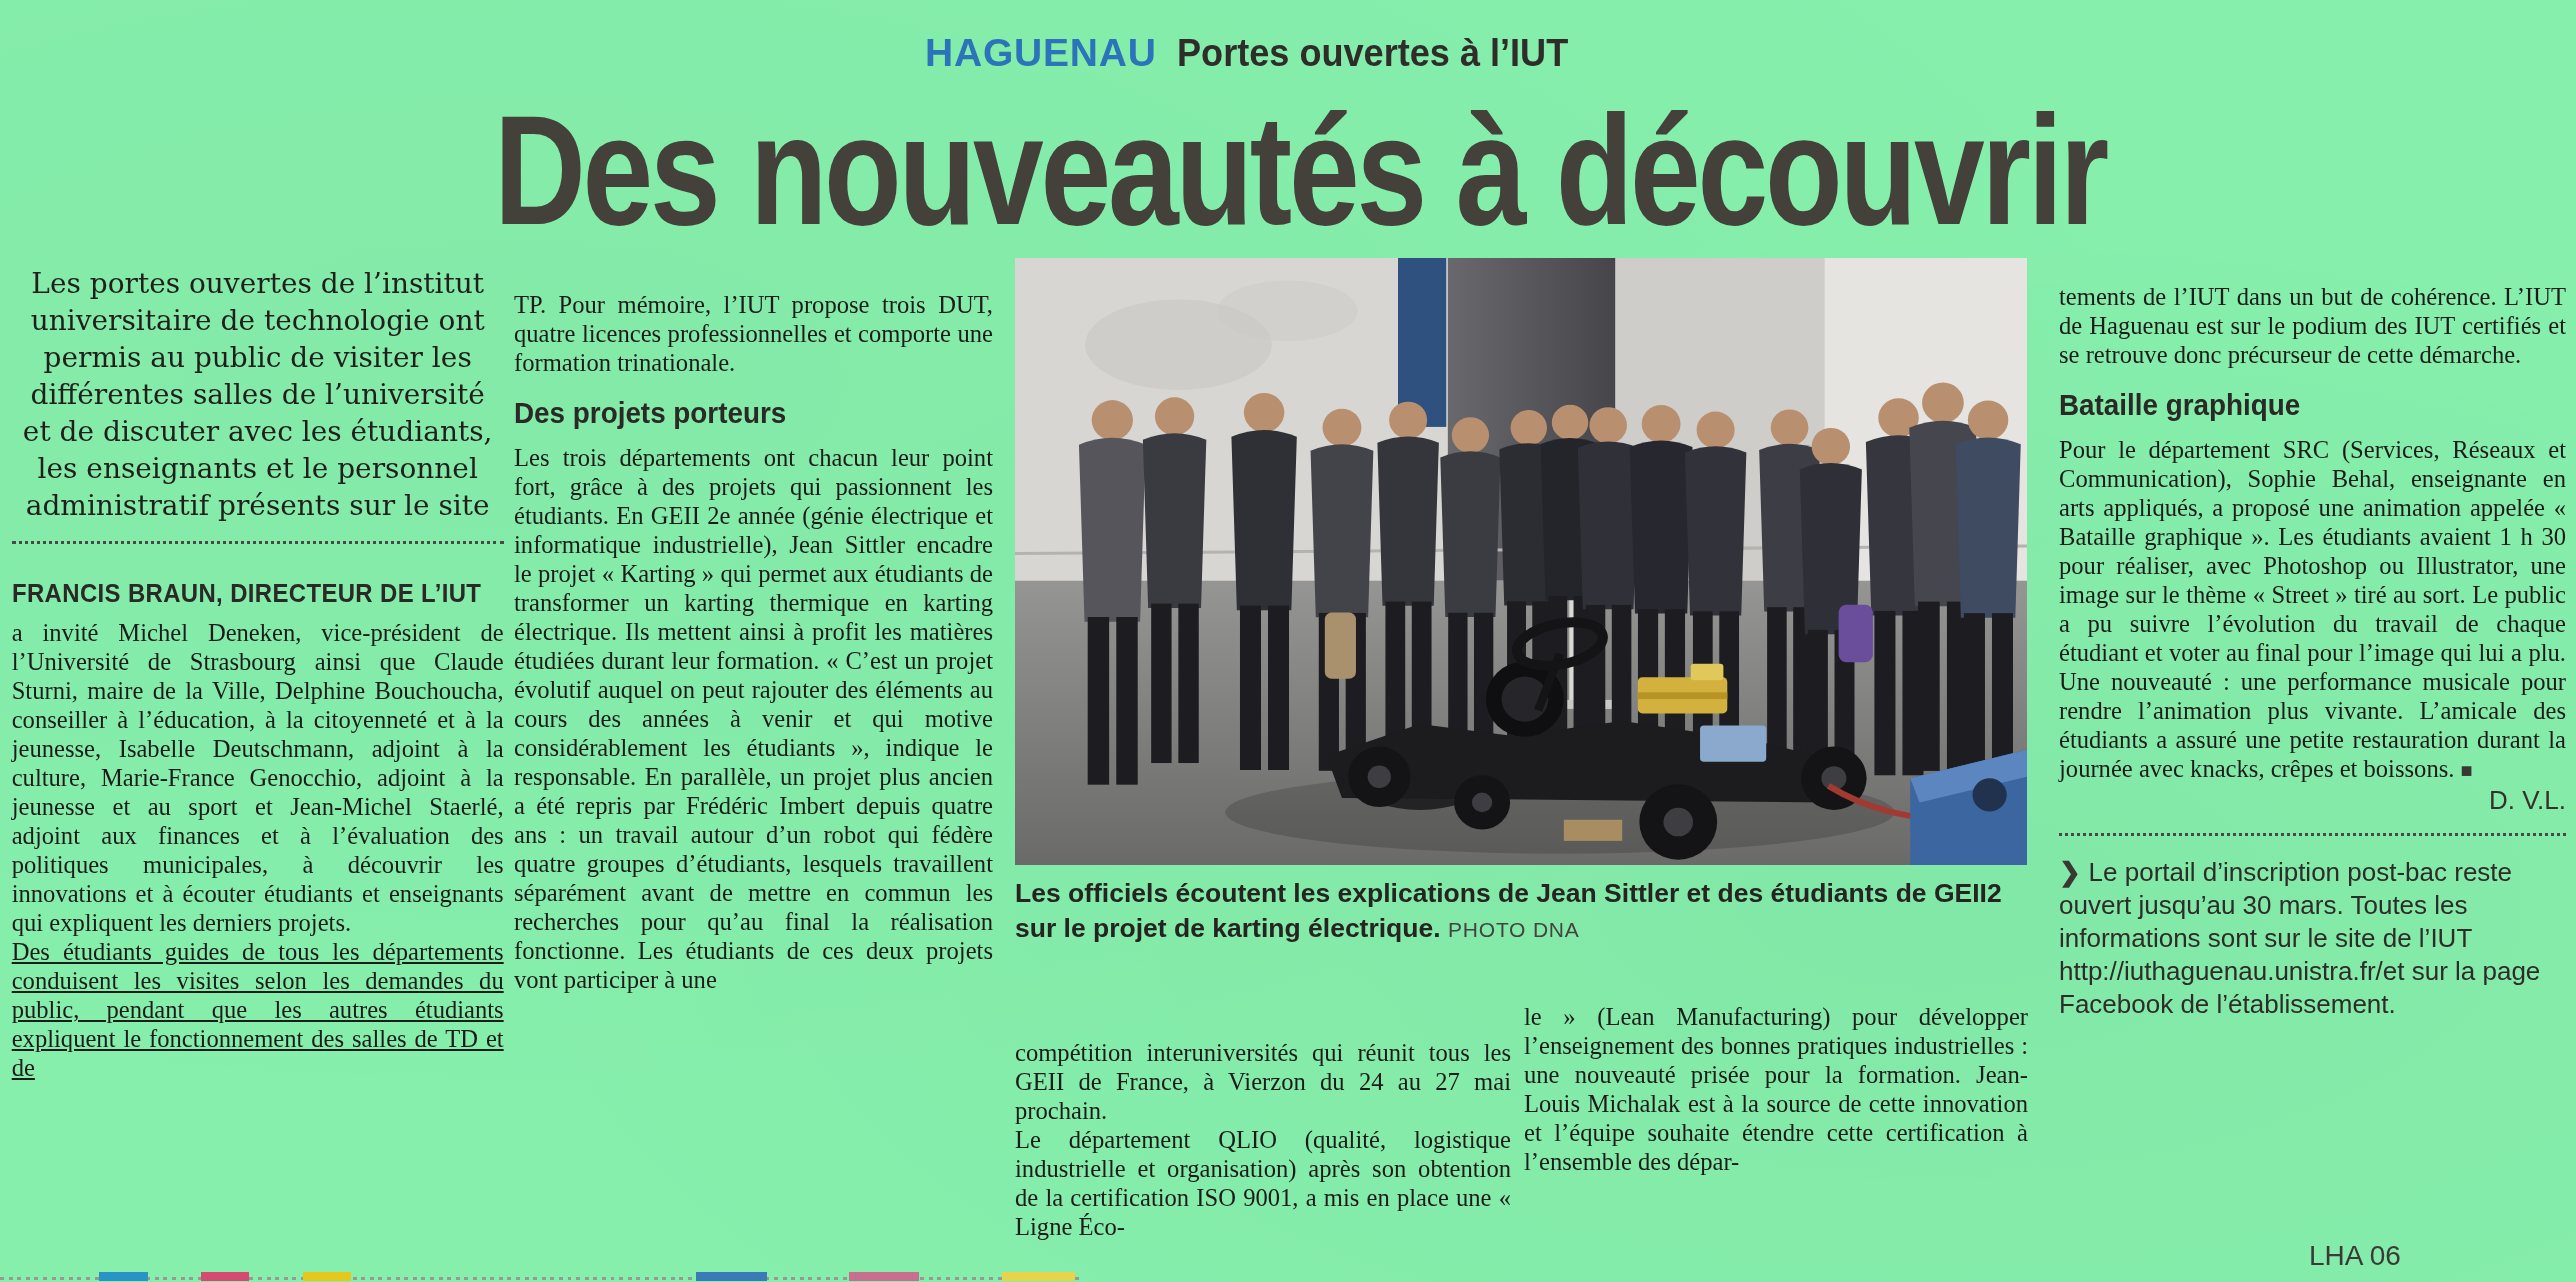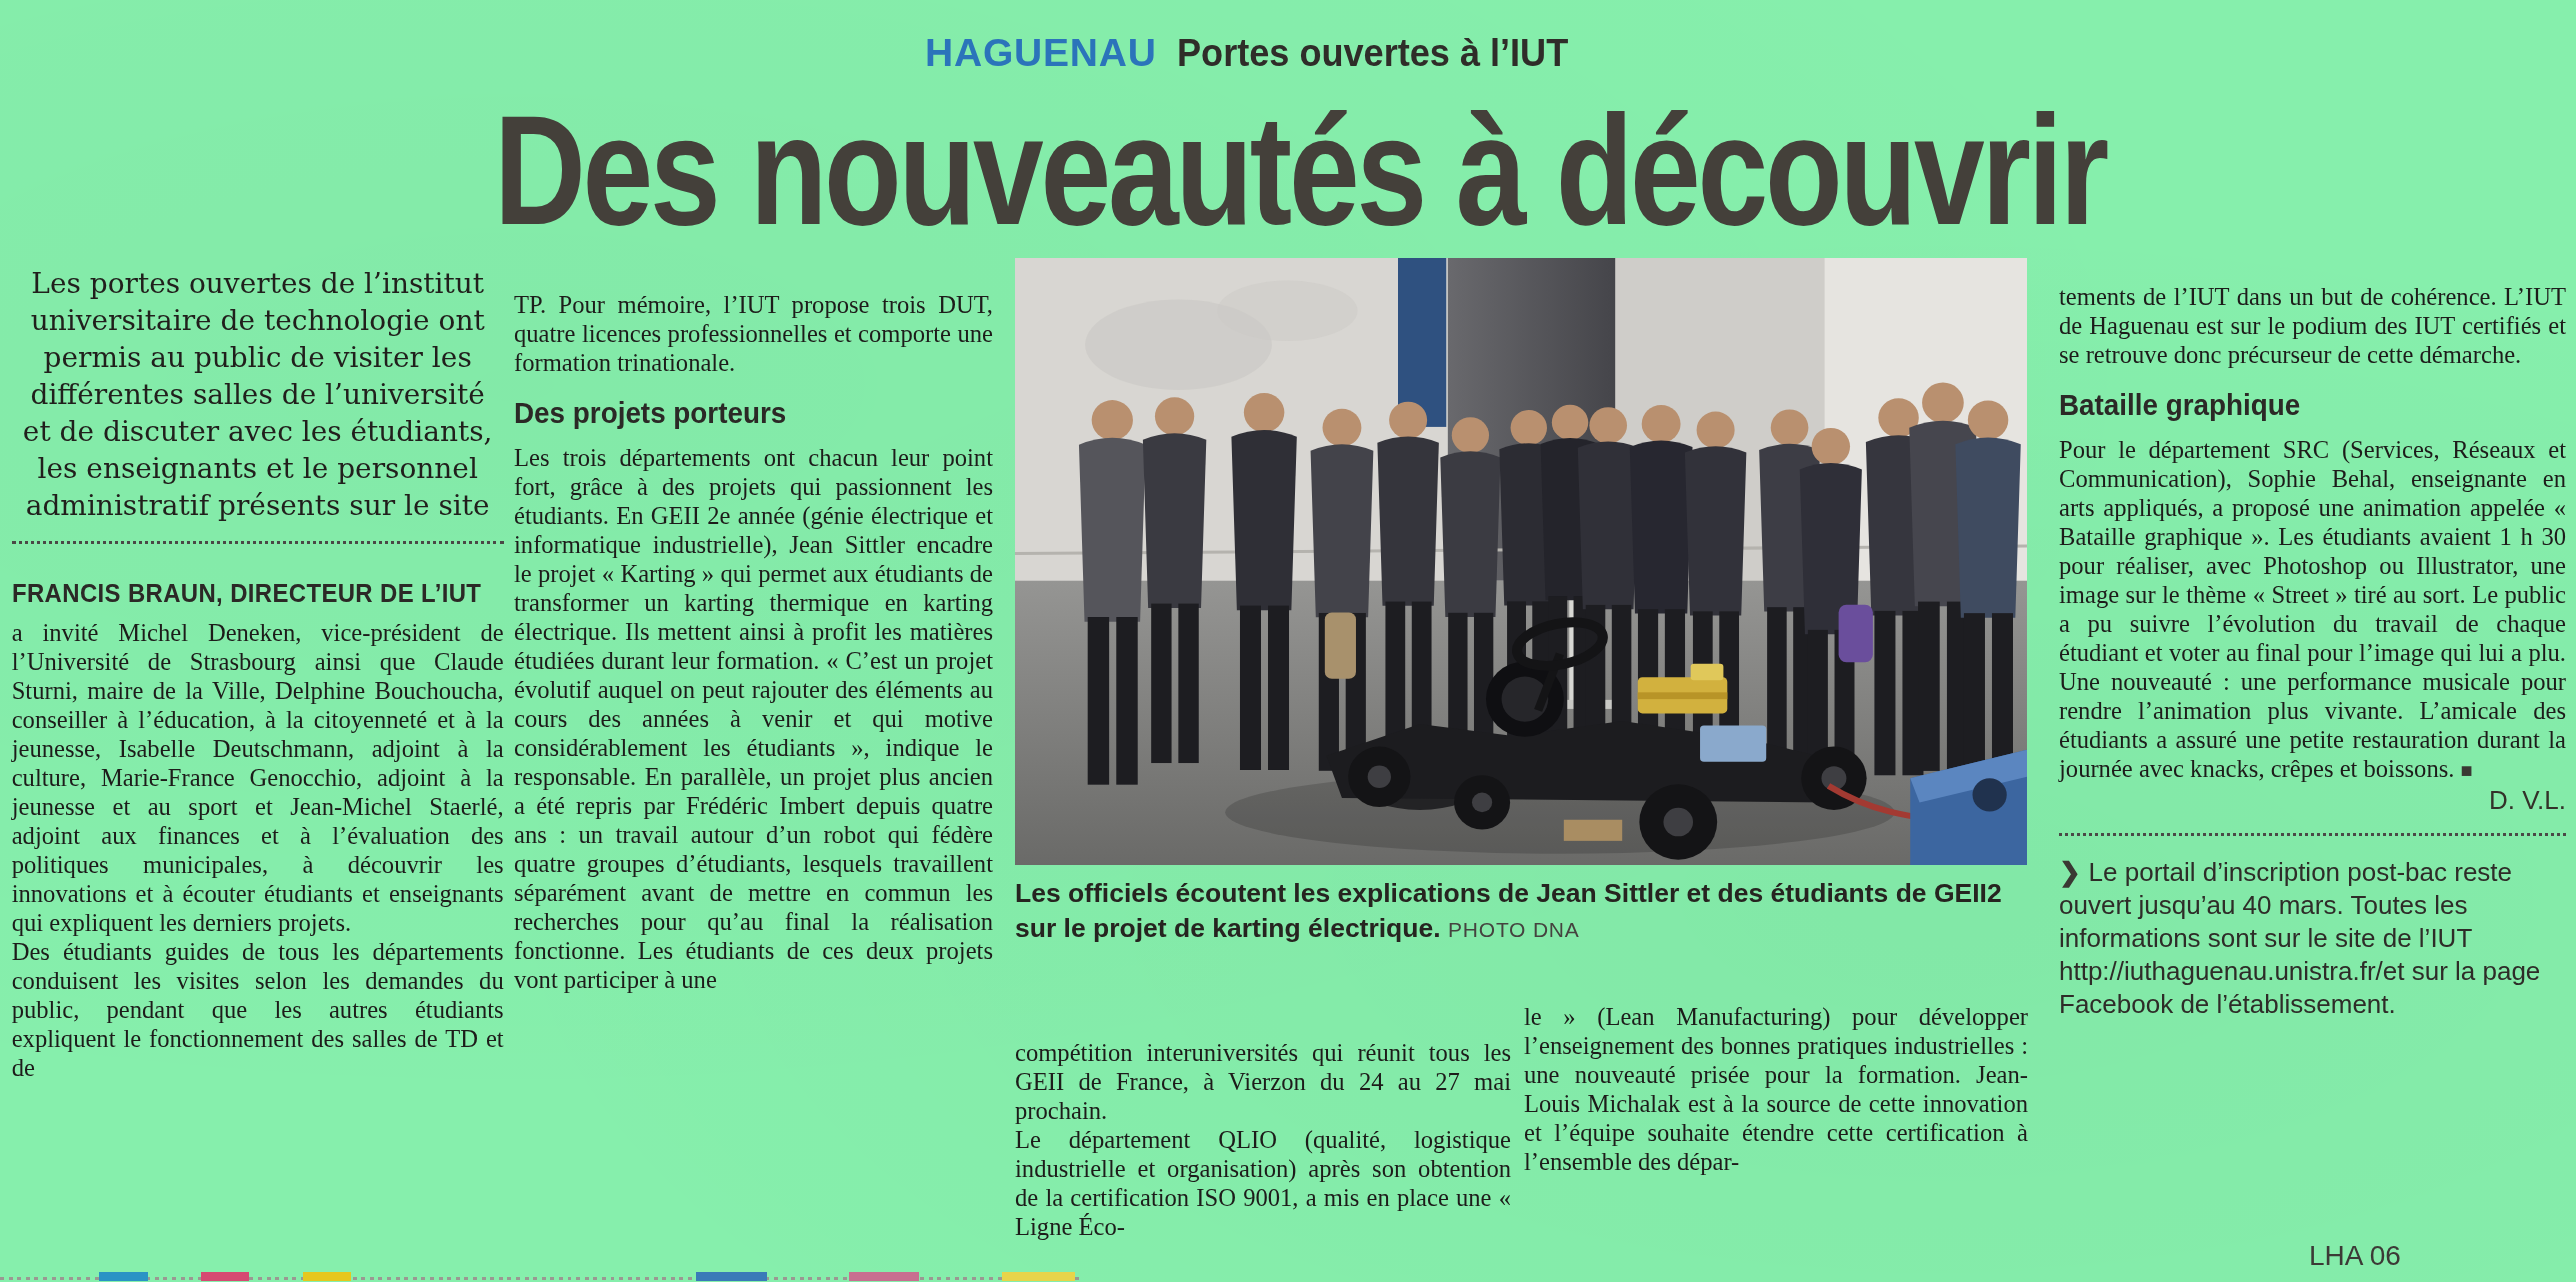--- a/index.html
+++ b/index.html
@@ -20,21 +20,21 @@
   
   .col{position:absolute;}
   .body{margin:0 0 0 0;font-size:24.6px;line-height:29px;text-align:justify;hyphens:auto;-webkit-hyphens:auto;}
   .body + .body{text-indent:0;}
   .lead{margin:6px;font-family:"DejaVu Serif",serif;font-size:28px;line-height:37px;color:#211f1c;text-align:center;}
   .dotted-rule{border-top:3.9px dotted #4a4846;height:0;margin:17px 0 0 0;}
   .kv-heading{margin:34px 0 9.4px 0;font-family:"Liberation Sans",sans-serif;font-weight:700;
       font-size:26px;color:#2b2926;letter-spacing:0.4px;white-space:nowrap;transform:scaleX(.92);transform-origin:left;}
   .sub-heading{margin:20px 0 12.5px 0;font-family:"Liberation Sans",sans-serif;font-weight:700;
       font-size:29px;color:#2b2926;transform:scaleX(.96);transform-origin:left;}
-  .para-gap{margin-top:0px;}
+  .para-gap{margin-top:0px;text-decoration:underline;}
 
   
   .photo{position:absolute;left:1015px;top:258px;width:1012px;height:607px;background:#cfcdc9;overflow:hidden;}
   .photo svg{display:block;width:100%;height:100%;}
   .caption{position:absolute;left:1015px;top:876px;width:1012px;font-family:"Liberation Sans",sans-serif;
       font-size:26.5px;line-height:35px;font-weight:700;color:#262420;}
   .caption .credit{font-weight:400;font-size:21px;letter-spacing:0.8px;color:#45433f;}
 
   
   .byline{text-align:right;font-family:"Liberation Sans",sans-serif;font-size:26px;color:#333129;}
@@ -185,21 +185,21 @@
     <p class="body">le » (Lean Manufacturing) pour développer l’enseignement des bonnes pratiques industrielles : une nouveauté prisée pour la formation. Jean-Louis Michalak est à la source de cette innovation et l’équipe souhaite étendre cette certification à l’ensemble des dépar-</p>
   </section>
 
   <section class="col" style="left:2059px;top:282px;width:507px;">
     <p class="body">tements de l’IUT dans un but de cohérence. L’IUT de Haguenau est sur le podium des IUT certifiés et se retrouve donc précurseur de cette démarche.</p>
     <h2 class="sub-heading">Bataille graphique</h2>
     <p class="body"><span>Pour le département SRC (Services, Réseaux et Communication), Sophie Behal, enseignante en arts appliqués, a proposé une animation appelée « Bataille graphique ». Les étudiants avaient 1 h 30 pour réaliser, avec Photoshop ou Illustrator, une image sur le thème « Street » tiré au sort. Le public a pu suivre l’évolution du travail de chaque étudiant et voter au final pour l’image qui lui a plu. Une nouveauté : une performance musicale pour rendre l’animation plus vivante. L’amicale des étudiants a assuré une petite restauration durant la journée avec knacks, crêpes et boissons.</span>
       <span class="end-mark">■</span></p>
     <div class="byline">D. V.L.</div>
     <div class="dotted-rule"></div>
-    <p class="foot-note"><span class="bullet">❯</span><span>Le portail d’inscription post-bac reste ouvert jusqu’au 40 mars. Toutes les informations sont sur le site de l’IUT http://iuthaguenau.unistra.fr/et sur la page Facebook de l’établissement.</span></p>
+    <p class="foot-note"><span class="bullet">❯</span><span>Le portail d’inscription post-bac reste ouvert jusqu’au 30 mars. Toutes les informations sont sur le site de l’IUT http://iuthaguenau.unistra.fr/et sur la page Facebook de l’établissement.</span></p>
   </section>
 
   <div class="page-marker">LHA 06</div>
   <div class="bottom-dots"></div>
   <div class="cbar c1"></div>
   <div class="cbar m1"></div>
   <div class="cbar y1"></div>
   <div class="cbar c2"></div>
   <div class="cbar m2"></div>
   <div class="cbar y2"></div>

